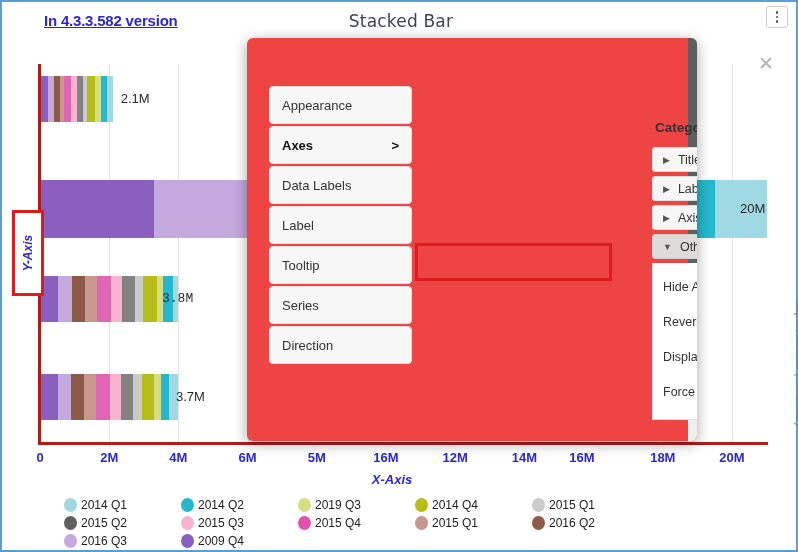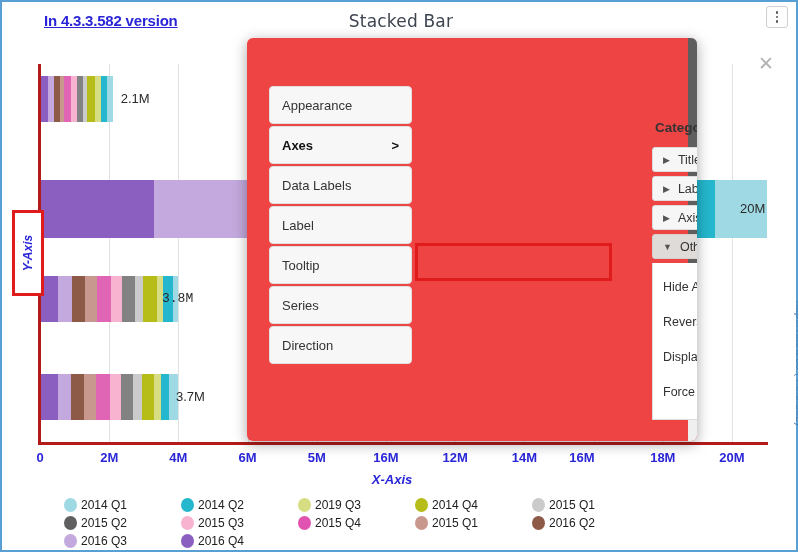--- a/index.html
+++ b/index.html
@@ -307,21 +307,21 @@
       <div class="legend-item">
         <span class="legend-dot" style="background: rgb(140, 90, 70);"></span>
         <span>2016 Q2</span>
       </div>
       <div class="legend-item">
         <span class="legend-dot" style="background: rgb(195, 169, 221);"></span>
         <span>2016 Q3</span>
       </div>
       <div class="legend-item">
         <span class="legend-dot" style="background: rgb(139, 95, 191);"></span>
-        <span>2016 Q4</span>
+        <span>2009 Q4</span>
       </div>
     </div>
 
   <div class="watermark">http://vitara.co  (4.3.3.582)</div>
 
   <div class="dialog">
     <div class="dlg-scroll">
       <div class="dlg-scroll-thumb"></div>
     </div>
     <div class="dlg-left" id="dlg-menu">

